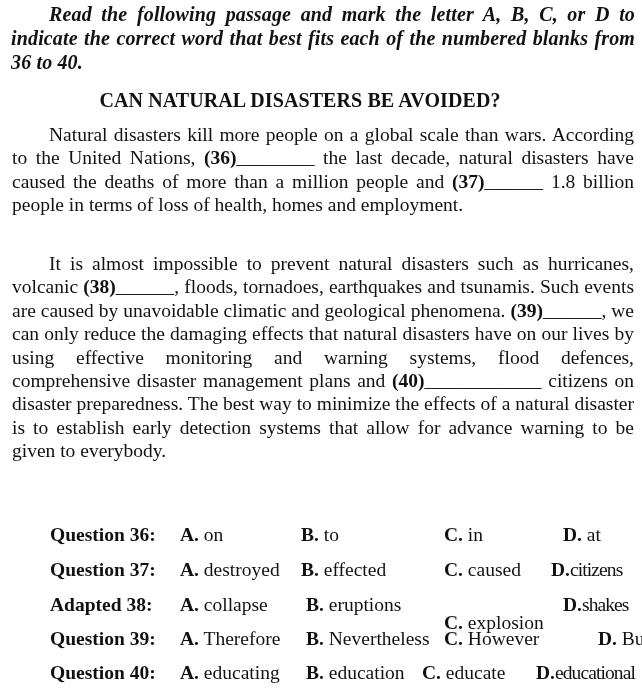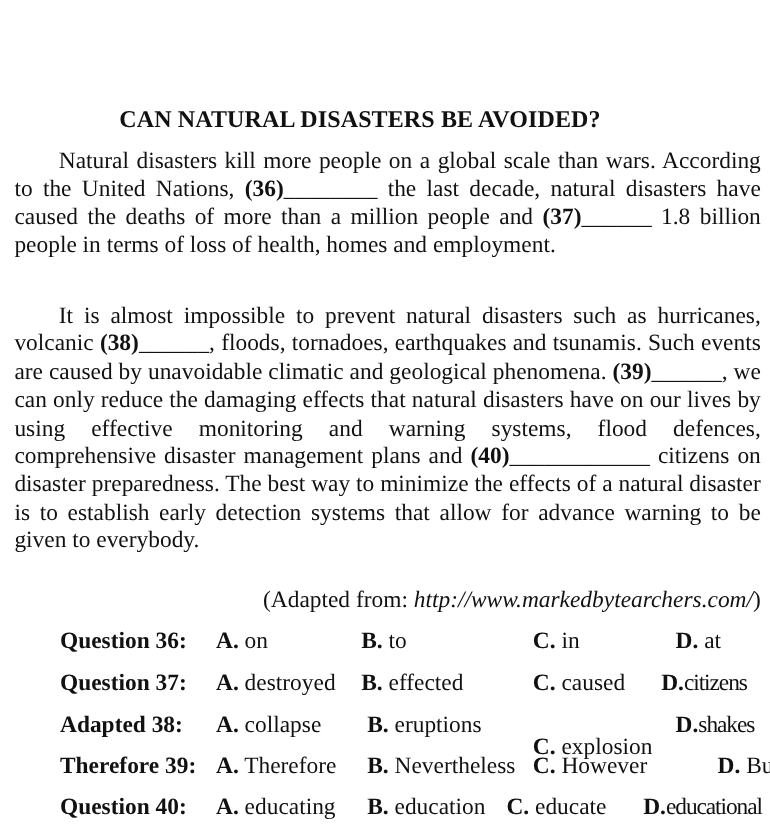--- a/index.html
+++ b/index.html
@@ -89,28 +89,28 @@
       white-space: nowrap;
     }
     .opt .letter { font-weight: bold; }
     .opt.tight .text { letter-spacing: -0.9px; }
   </style>
 </head>
 <body>
 
 <div class="page">
 
+  <div class="instructions">Read the following passage and mark the letter A, B, C, or D to indicate the correct word that best fits each of the numbered blanks from 36 to 40.</div>
 
   <div class="heading">CAN NATURAL DISASTERS BE AVOIDED?</div>
 
   <div class="para para1"><span>Natural disasters kill more people on a global scale than wars. According to the United Nations, </span><span class="num">(36)</span><span class="blank">________</span><span> the last decade, natural disasters have caused the deaths of more than a million people and </span><span class="num">(37)</span><span class="blank">______</span><span> 1.8 billion people in terms of loss of health, homes and employment.</span></div>
 
   <div class="para para2"><span>It is almost impossible to prevent natural disasters such as hurricanes, volcanic </span><span class="num">(38)</span><span class="blank">______</span><span>, floods, tornadoes, earthquakes and tsunamis. Such events are caused by unavoidable climatic and geological phenomena. </span><span class="num">(39)</span><span class="blank">______</span><span>, we can only reduce the damaging effects that natural disasters have on our lives by using effective monitoring and warning systems, flood defences, comprehensive disaster management plans and </span><span class="num">(40)</span><span class="blank">____________</span><span> citizens on disaster preparedness. The best way to minimize the effects of a natural disaster is to establish early detection systems that allow for advance warning to be given to everybody.</span></div>
 
-  <div class="citation"><span>(Adapted from: </span><span class="url">http://www.markedbytearchers.com/</span><span>)</span></div>
 
   <div class="questions">
 
     <div class="q-row" style="top:0px;">
       <span class="q-label">Question 36:</span>
       <span class="opt" style="left:130px;"><span class="letter">A.</span><span class="text"> on</span></span>
       <span class="opt" style="left:251px;"><span class="letter">B.</span><span class="text"> to</span></span>
       <span class="opt" style="left:394px;"><span class="letter">C.</span><span class="text"> in</span></span>
       <span class="opt" style="left:513px;"><span class="letter">D.</span><span class="text"> at</span></span>
     </div>
@@ -125,21 +125,21 @@
 
     <div class="q-row" style="top:70px;">
       <span class="q-label">Adapted 38:</span>
       <span class="opt" style="left:130px;"><span class="letter">A.</span><span class="text"> collapse</span></span>
       <span class="opt" style="left:256px;"><span class="letter">B.</span><span class="text"> eruptions</span></span>
       <span class="opt" style="left:394px;margin-top:18px;"><span class="letter">C.</span><span class="text"> explosion</span></span>
       <span class="opt tight" style="left:513px;"><span class="letter">D.</span><span class="text">shakes</span></span>
     </div>
 
     <div class="q-row" style="top:104px;">
-      <span class="q-label">Therefore 39:</span>
+      <span class="q-label">Question 39:</span>
       <span class="opt" style="left:130px;"><span class="letter">A.</span><span class="text"></span><span class="text"> Therefore</span></span>
       <span class="opt" style="left:256px;"><span class="letter">B.</span><span class="text"> Nevertheless</span></span>
       <span class="opt" style="left:394px;"><span class="letter">C.</span><span class="text"> However</span></span>
       <span class="opt" style="left:548px;"><span class="letter">D.</span><span class="text"> But</span></span>
     </div>
 
     <div class="q-row" style="top:138px;">
       <span class="q-label">Question 40:</span>
       <span class="opt" style="left:130px;"><span class="letter">A.</span><span class="text"> educating</span></span>
       <span class="opt" style="left:256px;"><span class="letter">B.</span><span class="text"> education</span></span>

